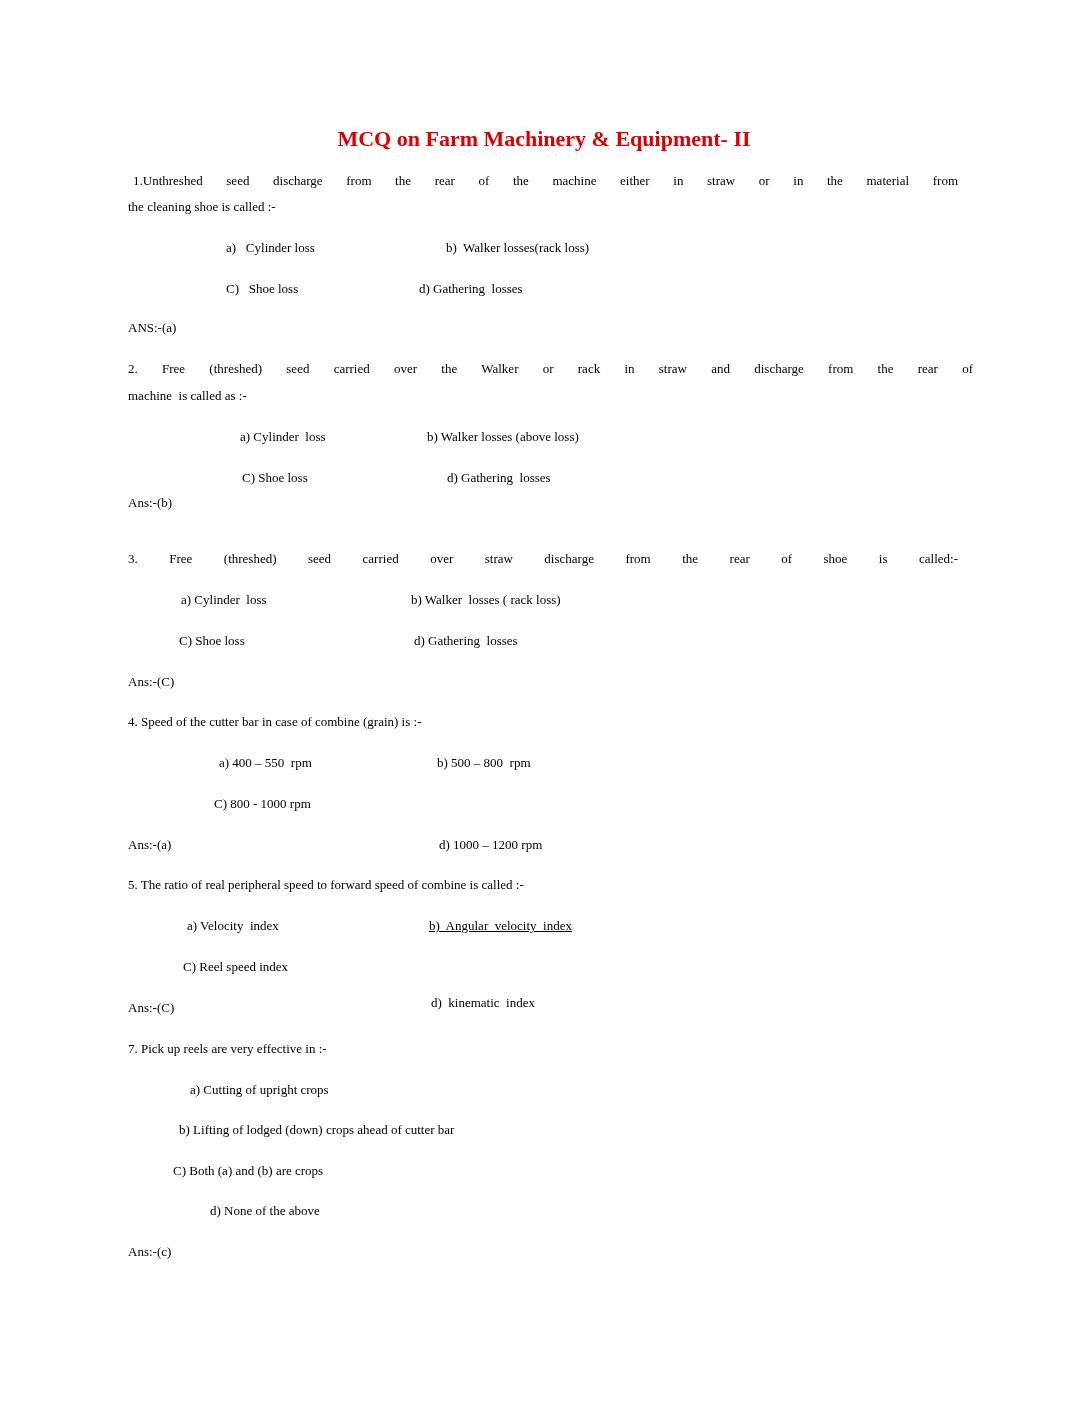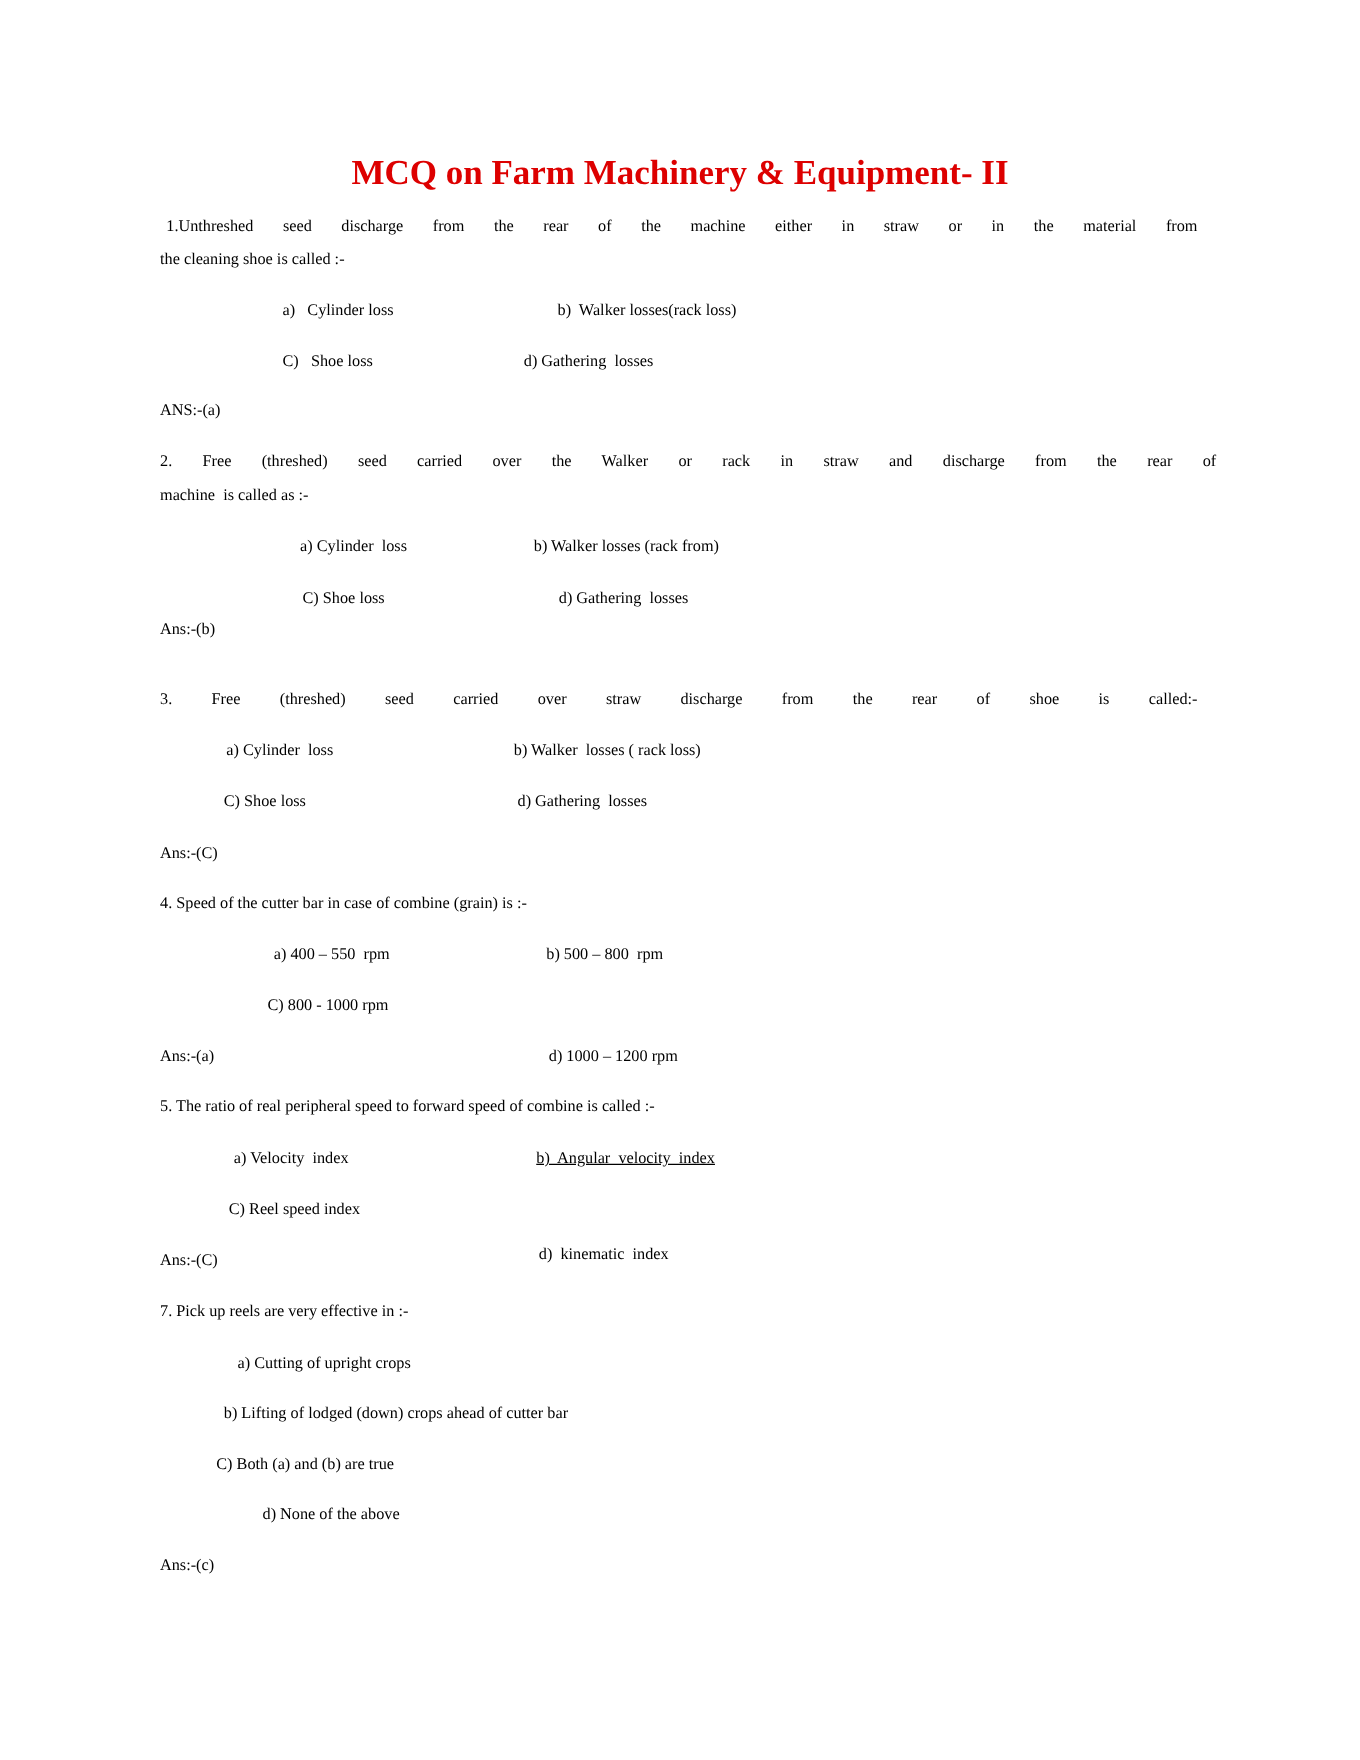--- a/index.html
+++ b/index.html
@@ -11,21 +11,21 @@
     font-family: "Liberation Serif", serif;
     color: #000000;
     overflow: hidden;
   }
   .title {
     position: absolute;
     top: 126px;
     left: 0;
     width: 100%;
     text-align: center;
-    font-size: 28px;
+    font-size: 22px;
     font-weight: bold;
     line-height: 26px;
   }
   .line {
     position: absolute;
     font-size: 13px;
     line-height: 26px;
     white-space: pre;
   }
   .line.fill {
@@ -46,21 +46,21 @@
         <div class="line" style="left: 226px; top: 235px;">a)   Cylinder loss</div>
         <div class="line" style="left: 398px; top: 235px; margin-left: 48px;">b)  Walker losses(rack loss)</div>
         <div class="line" style="left: 226px; top: 276px;">C)   Shoe loss</div>
         <div class="line" style="left: 419px; top: 276px;">d) Gathering  losses</div>
         <div class="line" style="left: 128px; top: 315px;">ANS:-(a)</div>
       </div>
       <div>
         <div class="line fill" style="left: 128px; top: 356px; width: 845px;">2. Free (threshed) seed carried over the Walker or rack in straw and discharge  from the rear of</div>
         <div class="line" style="left: 128px; top: 383px;">machine  is called as :-</div>
         <div class="line" style="left: 240px; top: 424px;">a) Cylinder  loss</div>
-        <div class="line" style="left: 427px; top: 424px;">b) Walker losses (rack from)</div>
+        <div class="line" style="left: 427px; top: 424px;">b) Walker losses (above loss)</div>
         <div class="line" style="left: 242px; top: 465px;">C) Shoe loss</div>
         <div class="line" style="left: 447px; top: 465px;">d) Gathering  losses</div>
         <div class="line" style="left: 128px; top: 490px;">Ans:-(b)</div>
       </div>
       <div>
         <div class="line fill" style="left: 128px; top: 546px; width: 830px;">3. Free (threshed) seed carried over straw discharge  from  the rear of shoe is called:-</div>
         <div class="line" style="left: 181px; top: 587px;">a) Cylinder  loss</div>
         <div class="line" style="left: 411px; top: 587px;">b) Walker  losses ( rack loss)</div>
         <div class="line" style="left: 179px; top: 628px;">C) Shoe loss</div>
         <div class="line" style="left: 414px; top: 628px;">d) Gathering  losses</div>
@@ -79,18 +79,18 @@
         <div class="line" style="left: 187px; top: 913px;">a) Velocity  index</div>
         <div class="line" style="left: 429px; top: 913px; text-decoration: underline;">b)  Angular  velocity  index</div>
         <div class="line" style="left: 183px; top: 954px;">C) Reel speed index</div>
         <div class="line" style="left: 431px; top: 954px; margin-top: 36px;">d)  kinematic  index</div>
         <div class="line" style="left: 128px; top: 995px;">Ans:-(C)</div>
       </div>
       <div>
         <div class="line" style="left: 128px; top: 1036px;">7. Pick up reels are very effective in :-</div>
         <div class="line" style="left: 190px; top: 1077px;">a) Cutting of upright crops</div>
         <div class="line" style="left: 179px; top: 1117px;">b) Lifting of lodged (down) crops ahead of cutter bar</div>
-        <div class="line" style="left: 173px; top: 1158px;">C) Both (a) and (b) are true</div>
+        <div class="line" style="left: 173px; top: 1158px;">C) Both (a) and (b) are crops</div>
         <div class="line" style="left: 180px; top: 1198px; margin-left: 30px;">d) None of the above</div>
         <div class="line" style="left: 128px; top: 1239px;">Ans:-(c)</div>
       </div>
     </div>
 </div>
 
 </body></html>

